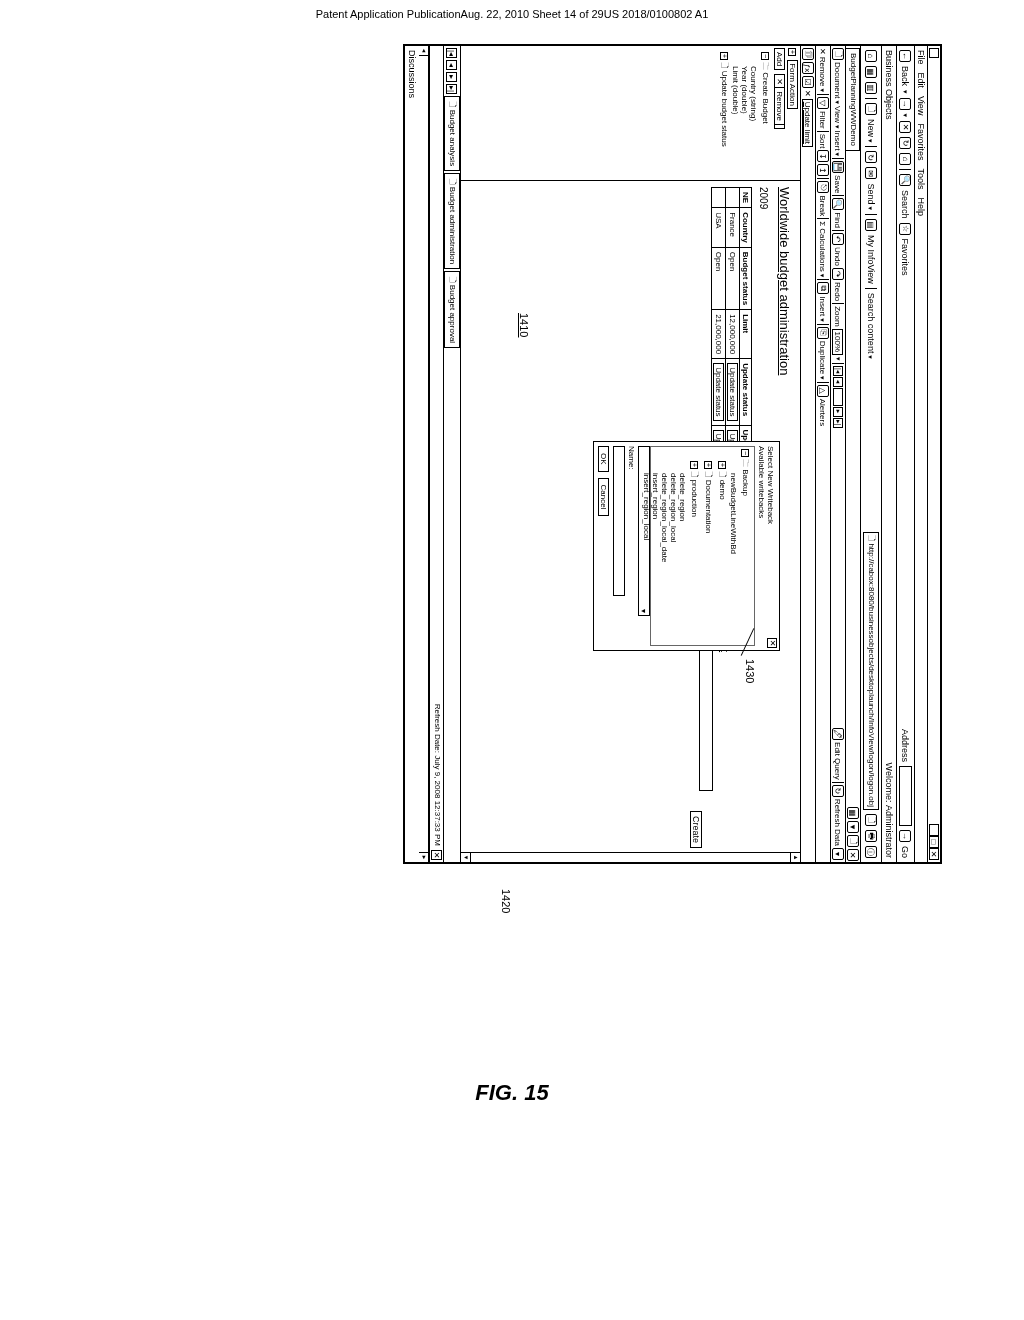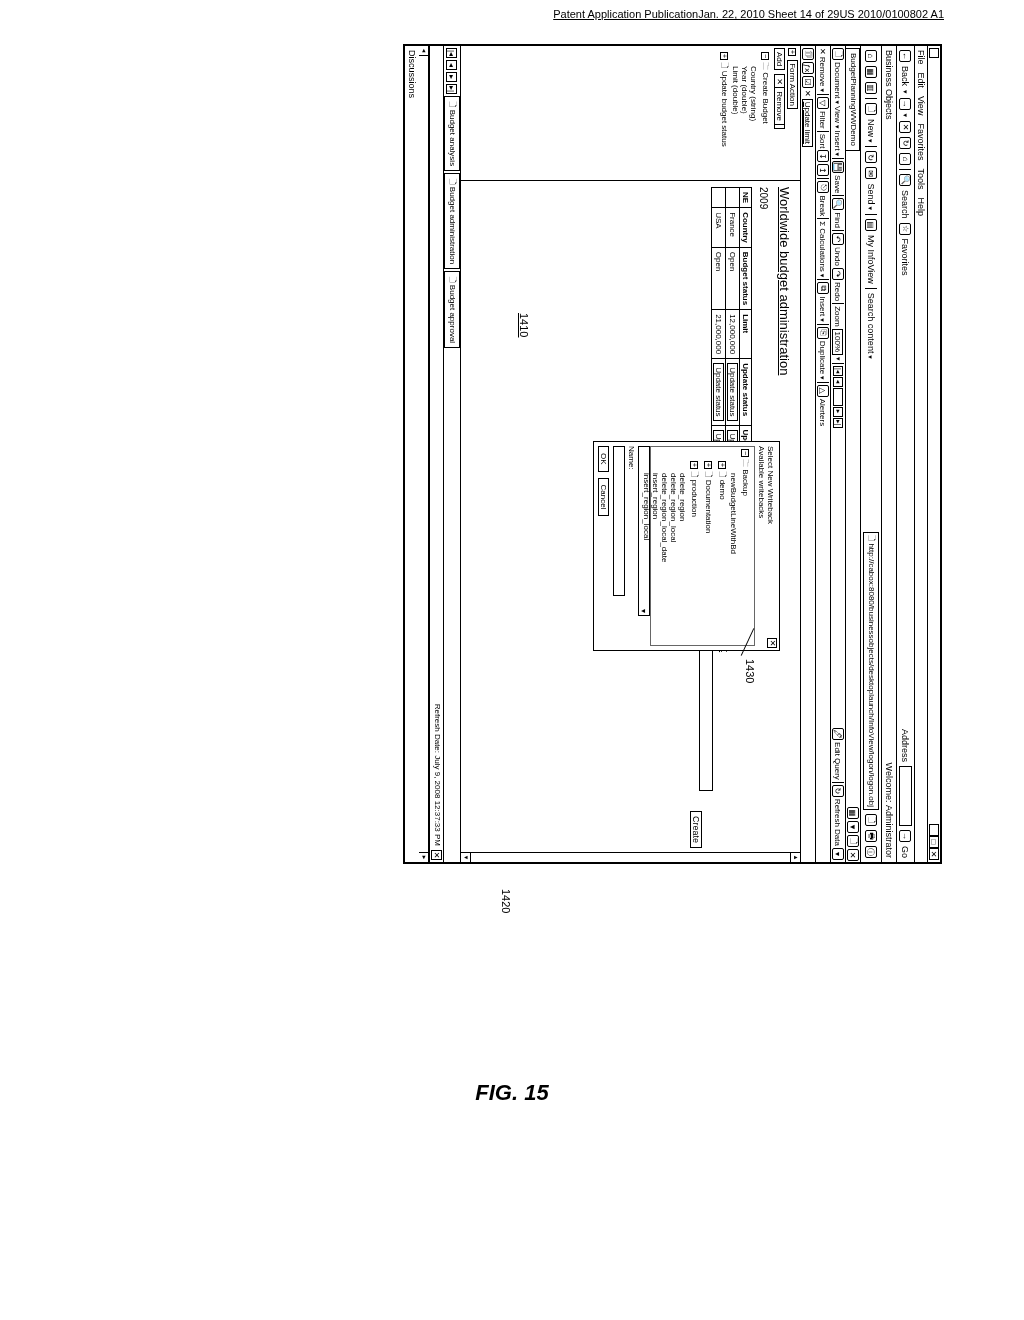--- a/index.html
+++ b/index.html
@@ -1,18 +1,18 @@
 <!DOCTYPE html>
 <html><head>
 <meta charset="utf-8">
 <style>
   * { box-sizing: border-box; font-family: Arial, sans-serif; }
   body { margin: 0; padding: 0; font-size: 10px; background: #fff; }
   .page { width: 1024px; height: 1320px; position: relative; }
-  .header-line { display:flex; justify-content:flex-end; padding: 8px 80px 4px 80px; font-size:11px;text-decoration:underline; }
+  .header-line { display:flex; justify-content:center; padding: 8px 80px 4px 80px; font-size:11px; }
   .figure-wrap { position: relative; width: 860px; margin: 20px auto; }
   .rotated { transform: rotate(90deg); transform-origin: top left; position:absolute; top:0; left:860px; width: 820px; border:2px solid #000; background:#fff; }
   .titlebar { display:flex; align-items:center; border-bottom:1px solid #000; padding:1px 2px; }
   .sysicon { width:10px;height:10px;border:1px solid #000;margin-right:4px; }
   .wincontrols { margin-left:auto; display:flex; gap:0; }
   .wincontrols span { border:1px solid #000; width:12px; height:10px; display:inline-flex;align-items:center;justify-content:center;font-size:8px; }
   .menubar { display:flex; gap:8px; padding:1px 4px; border-bottom:1px solid #000; font-size:9px; }
   .toolbar { display:flex; align-items:center; gap:4px; padding:2px 4px; border-bottom:1px solid #000; font-size:9px; }
   .btn-icon { width:12px;height:12px;border:1px solid #000;border-radius:2px;display:inline-flex;align-items:center;justify-content:center;font-size:8px; }
   .addr-input { border:1px solid #000; height:13px; width:60px; }
@@ -70,22 +70,22 @@
   .pg-input { border:1px solid #000; width:18px; height:10px; }
   .toolbar .dd::after, .menuish::after { content:" \25BE"; font-size:7px; }
   .tree-exp { display:inline-block; width:8px; height:8px; border:1px solid #000; text-align:center; line-height:6px; font-size:7px; margin-right:2px; }
 </style>
 </head>
 <body>
 
 <div class="page">
   <div class="header-line">
     <span>Patent Application Publication</span>
-    <span>Jan. 22, 2010  Sheet 14 of 29</span>
-    <span>US 2010/0100802 A1</span>
+    <span>Aug. 22, 2010  Sheet 14 of 29</span>
+    <span>US 2018/0100802 A1</span>
   </div>
 
   <div class="figure-wrap">
     <div class="rotated">
 
       <div class="titlebar">
         <span class="sysicon"></span>
         <div class="wincontrols">
           <span>_</span>
           <span>□</span>

